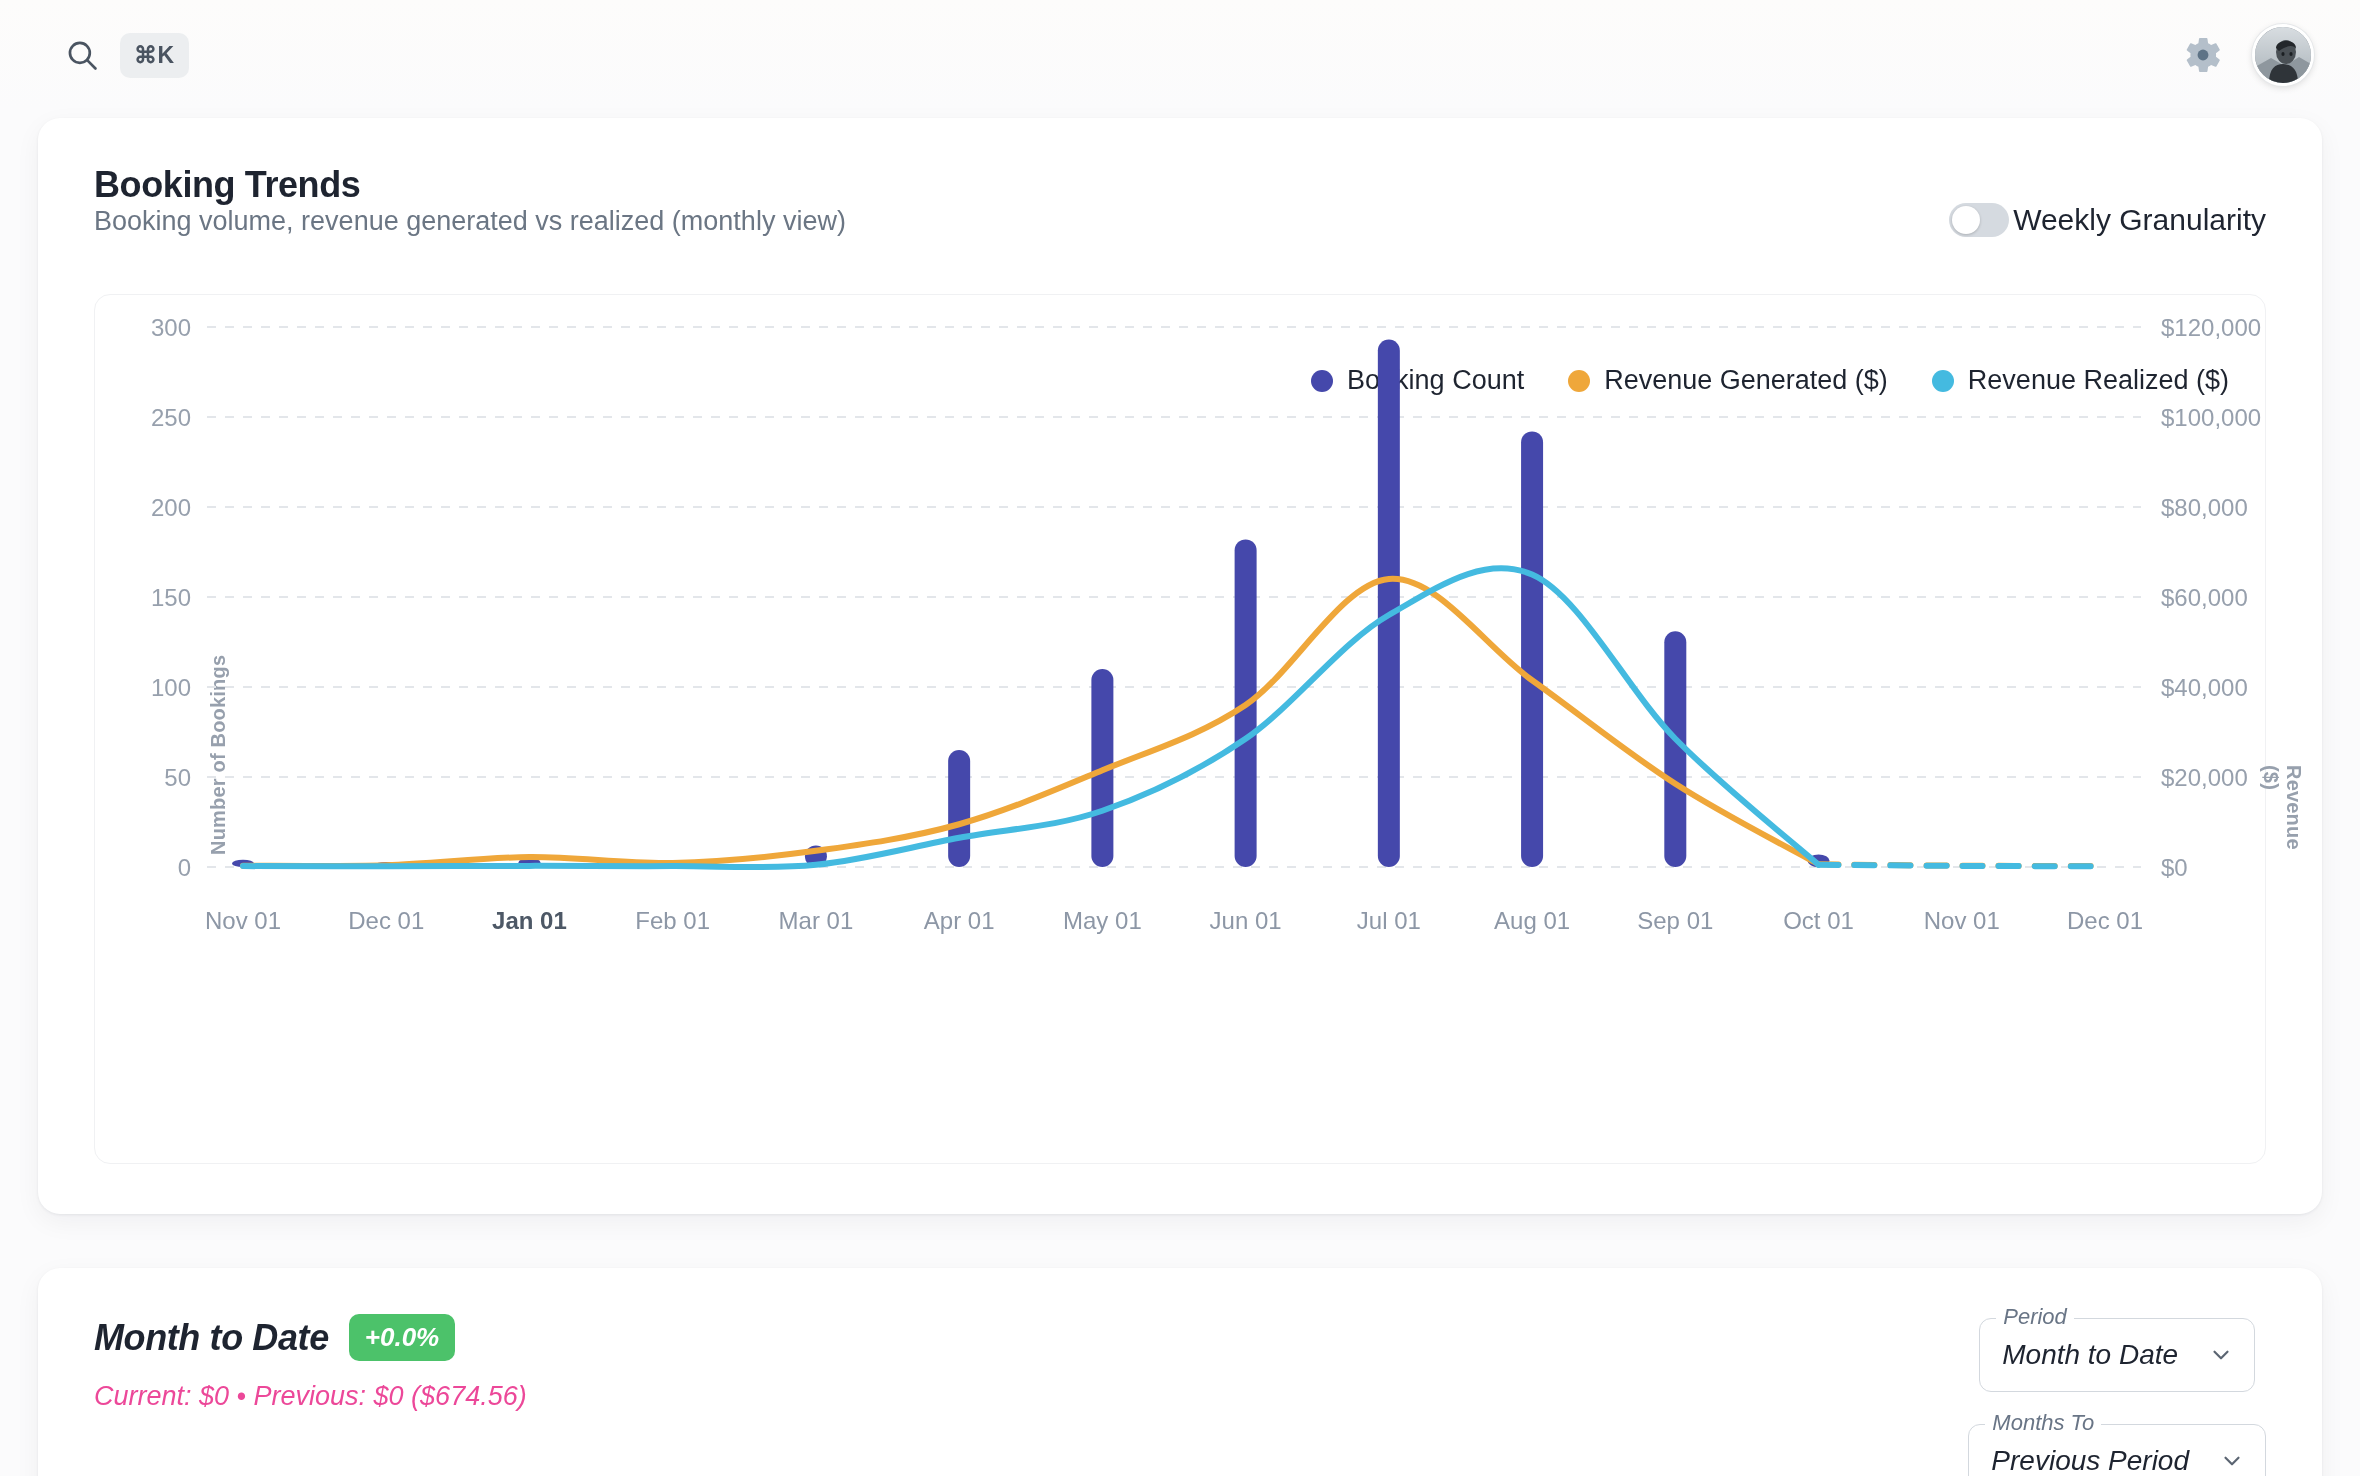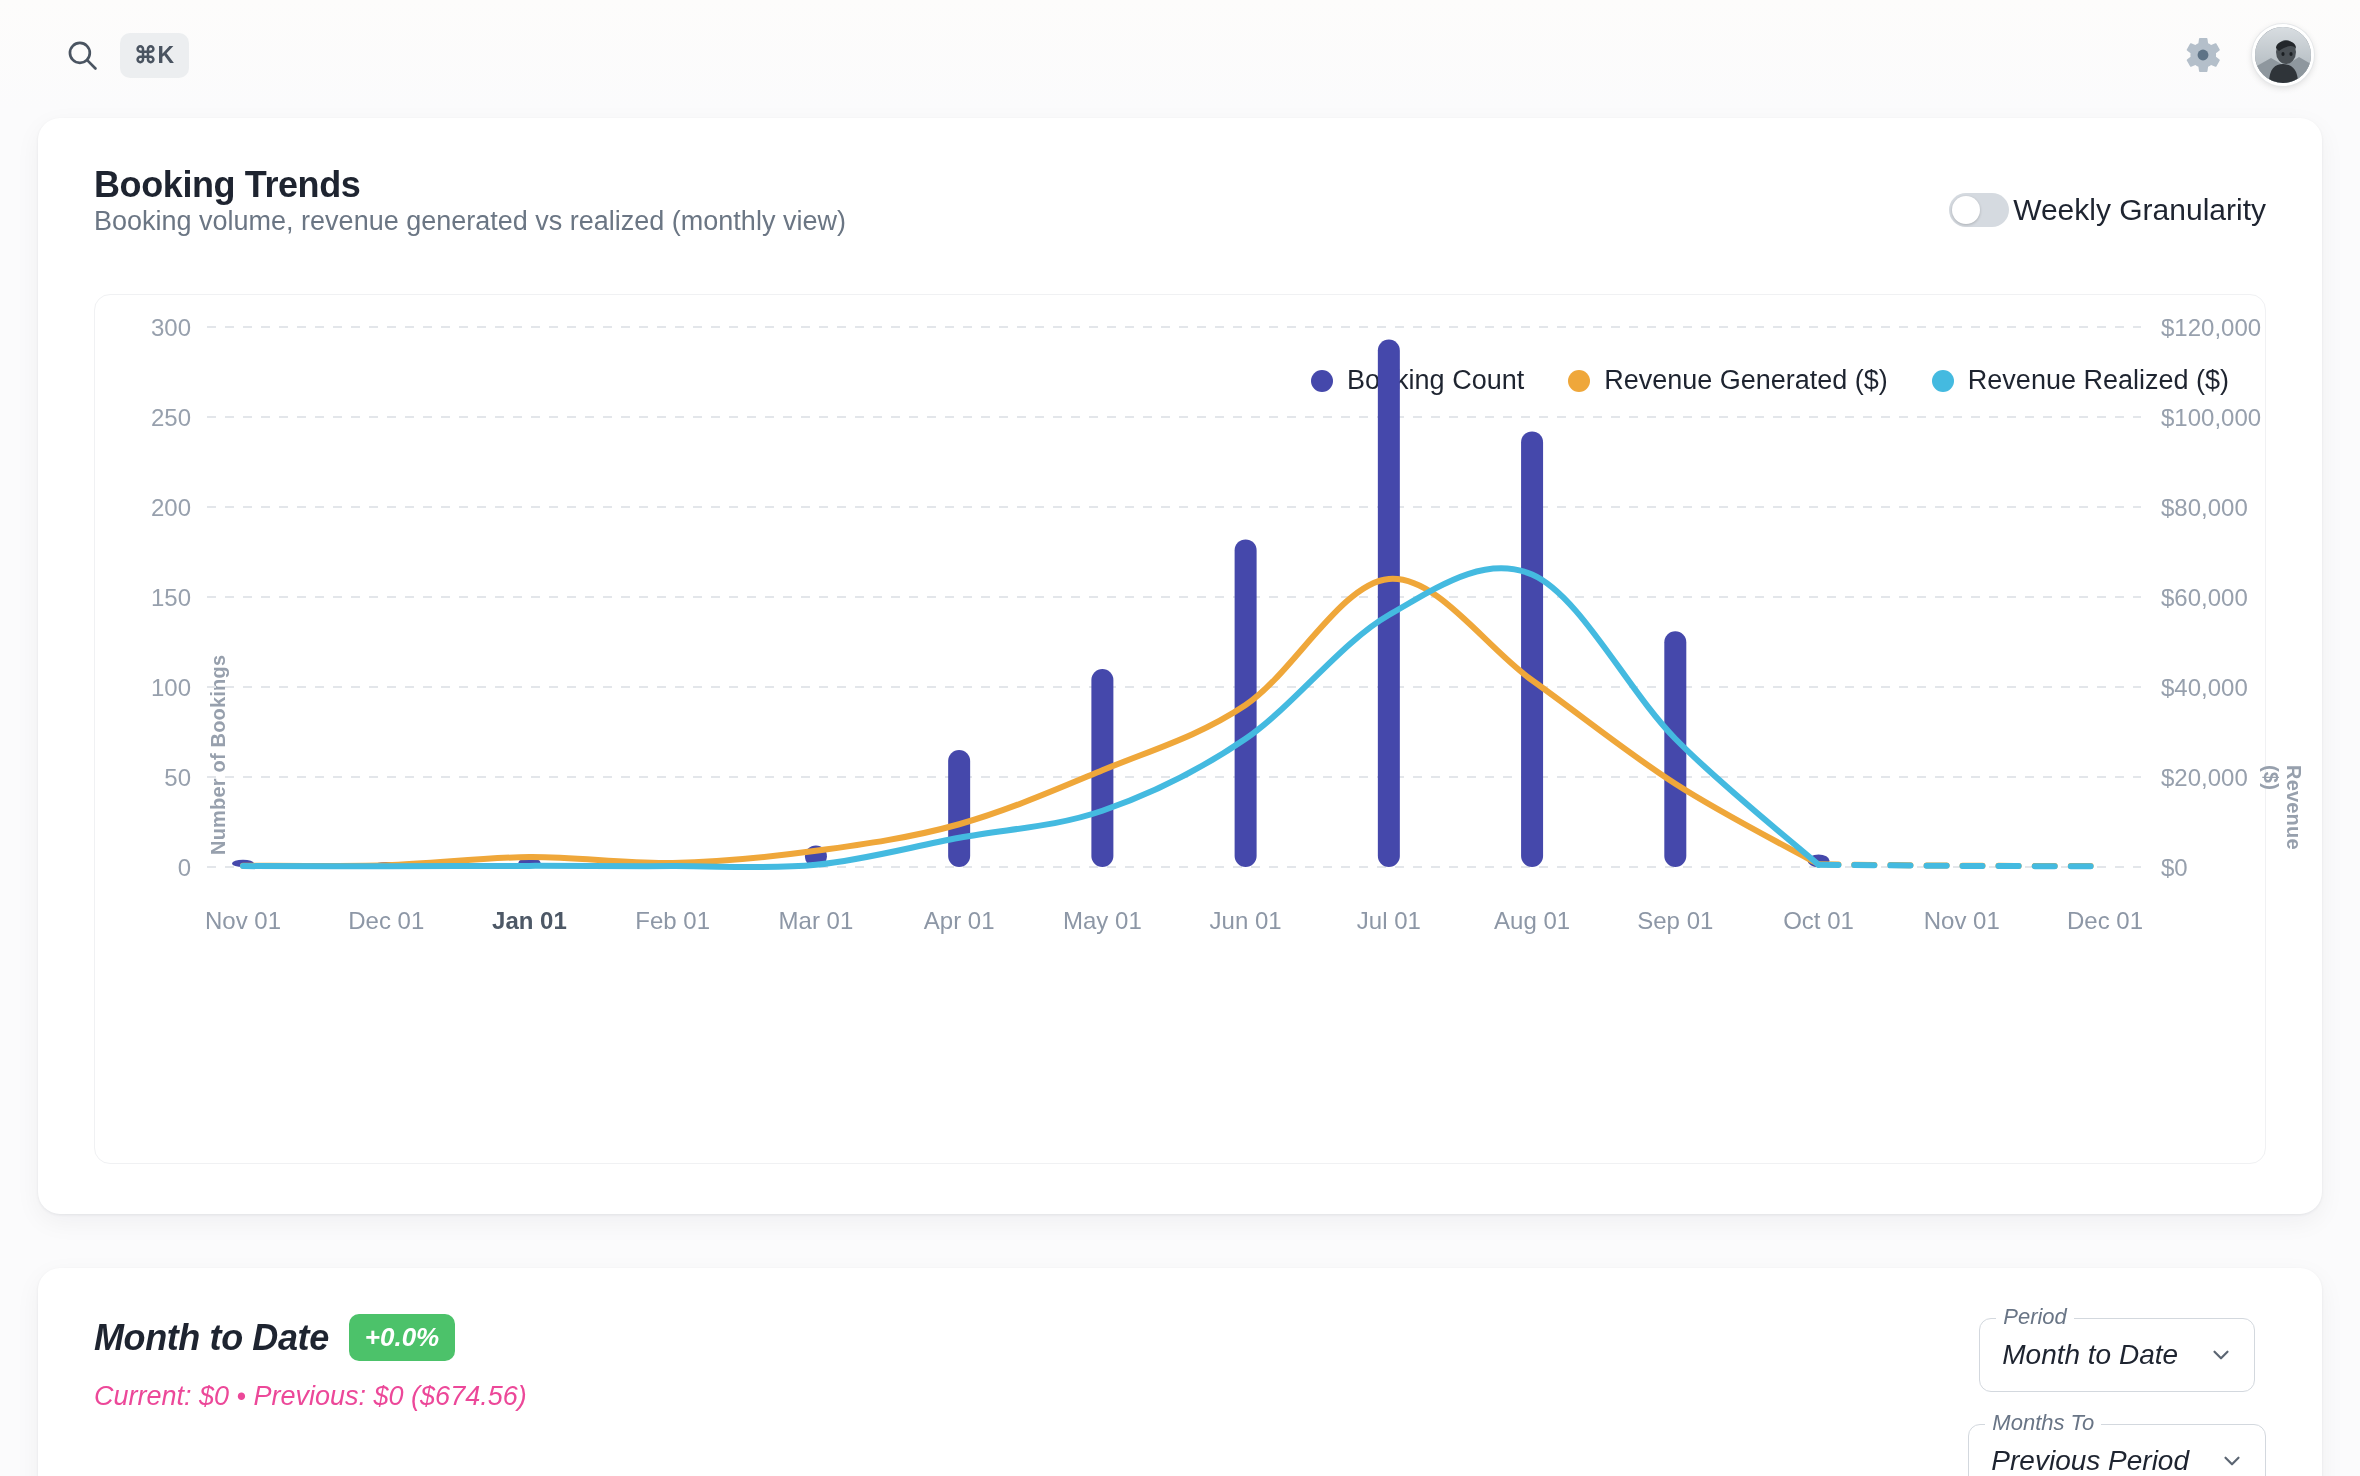--- a/index.html
+++ b/index.html
@@ -35,21 +35,21 @@
 
   
   .card {
     position: absolute; background: #fff;
     border-radius: 22px;
     box-shadow: 0 1px 3px rgba(16,24,40,.07), 0 8px 26px rgba(16,24,40,.05);
   }
   #trends-card { left: 38px; top: 118px; width: 2284px; height: 1096px; }
   #mtd-card    { left: 38px; top: 1268px; width: 2284px; height: 240px; }
 
-  .card-head { display: flex; align-items: center; padding: 46px 56px 0 56px; }
+  .card-head { display: flex; align-items: flex-end; padding: 46px 56px 0 56px; }
   .card-title {
     font-size: 36px; font-weight: 700; color: #1e2430; letter-spacing: -.4px;
   }
   .card-sub { font-size: 27px; color: #6b7684; }
   .head-right { margin-left: auto; display: flex; align-items: center; gap: 34px; padding-top: 6px;}
 
   
   .mui-select { position: relative; height: 74px; display: flex; align-items: center; }
   .mui-box {
     position: relative; height: 74px; border: 1px solid #d3d8de; border-radius: 12px;

